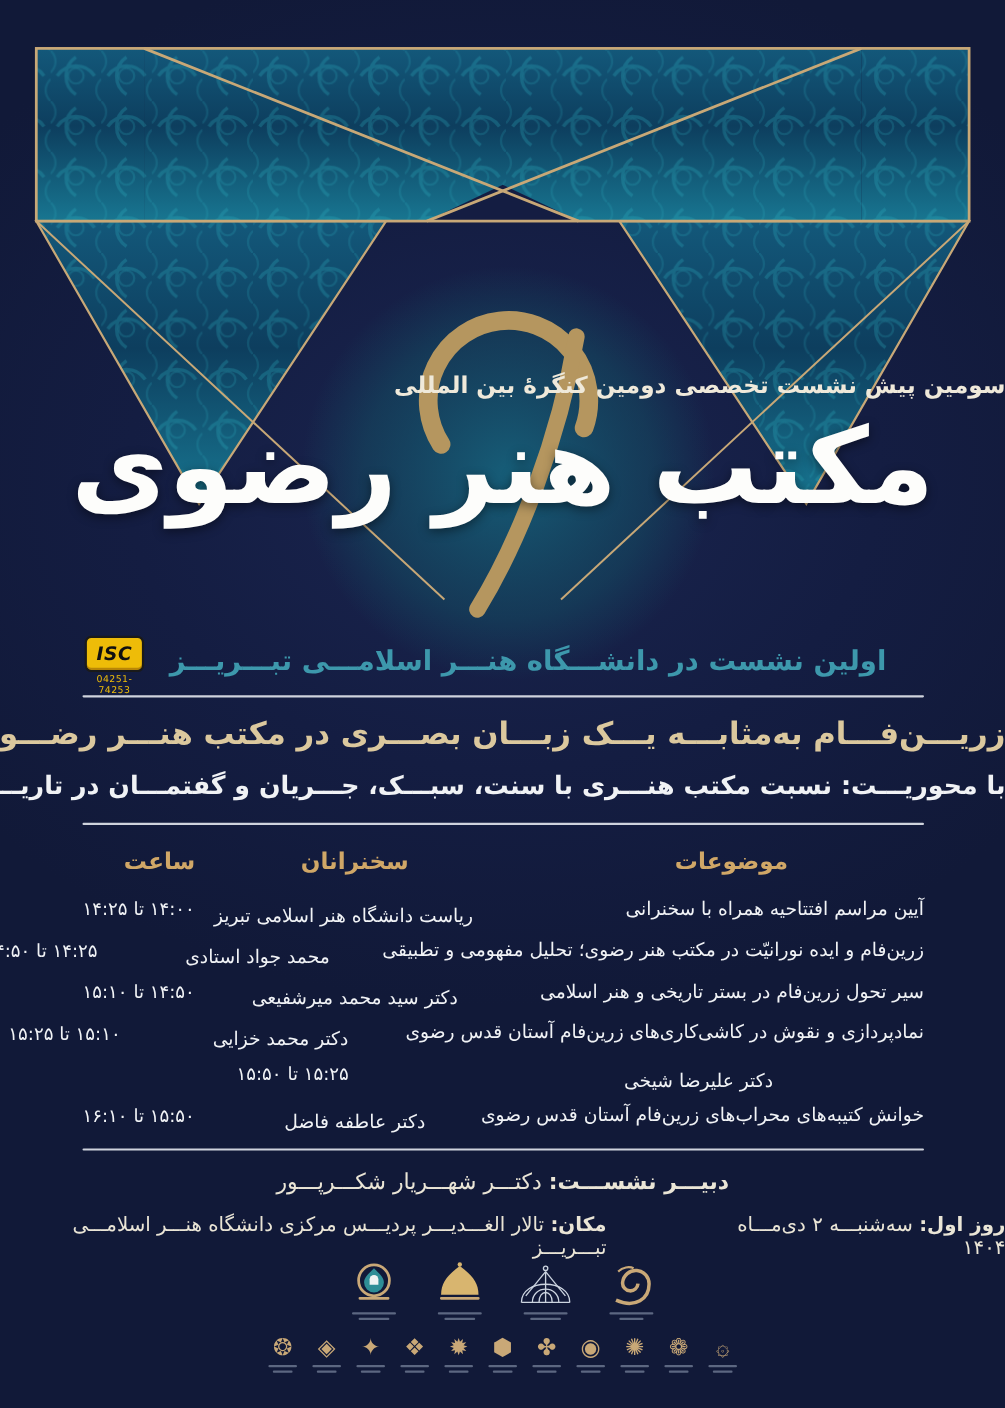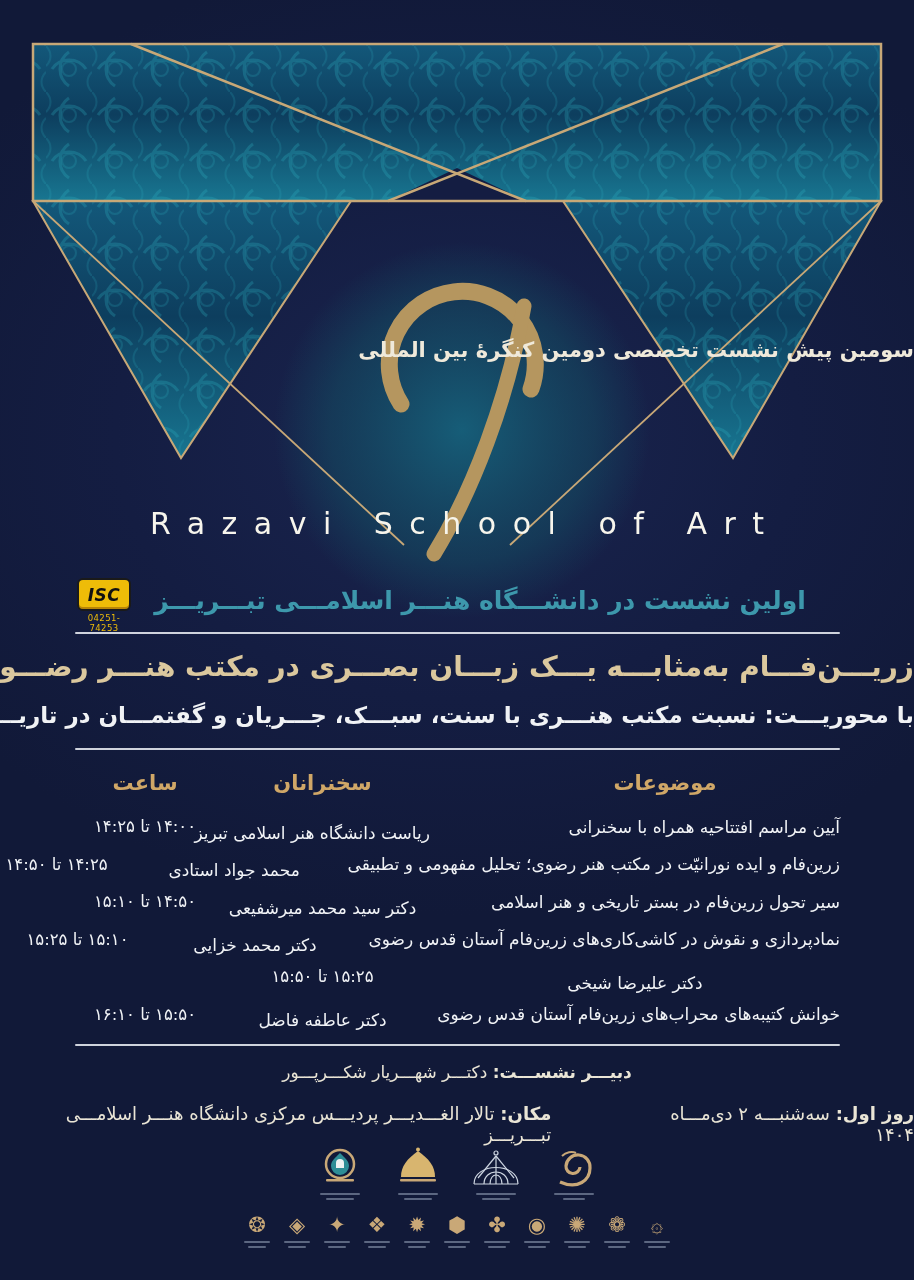--- a/index.html
+++ b/index.html
@@ -38,24 +38,24 @@
     color:#f0f2f5;font-size:23px;font-weight:600;white-space:nowrap;}
   
   .schedule{left:75px;top:766px;width:765px;direction:rtl;}
   .shead,.srow{display:grid;grid-template-columns:1fr 215px 140px;align-items:center;}
   .shead{color:#d0a767;font-weight:bold;font-size:21px;height:34px;margin-bottom:8px;}
   .h-topics{text-align:center;padding-left:60px;}
   .h-speakers,.h-time{text-align:center;}
   .srow{height:37.5px;color:#f1f3f6;font-size:17px;}
   .topic{text-align:right;padding-left:6px;white-space:nowrap;}
   .speaker{text-align:center;white-space:nowrap;margin-top:12px;}
-  .time{text-align:center;direction:rtl;white-space:nowrap;font-size:16.5px;}
+  .time{text-align:left;direction:rtl;white-space:nowrap;font-size:16.5px;}
   
   .chair-line{left:0;top:1062px;width:100%;text-align:center;direction:rtl;
-    color:#eae5d6;font-size:17px;}
+    color:#eae5d6;font-size:20px;}
   .chair-line b{font-weight:bold;}
   .dayvenue{left:0;top:1103px;width:100%;display:flex;direction:rtl;
     justify-content:center;gap:78px;color:#eae5d6;font-size:18px;}
   .dayvenue b{font-weight:bold;}
   
   .logos-primary{left:0;top:1146px;width:100%;display:flex;justify-content:center;
     align-items:flex-end;gap:22px;}
   .logo-lg{width:56px;text-align:center;}
   .logo-lg svg{display:block;margin:0 auto;}
   .cap{height:2px;background:#a7b6c9;opacity:.5;border-radius:1px;margin:3px auto 0;}
@@ -122,21 +122,21 @@
       <line x1="881" y1="201" x2="510" y2="545" stroke-width="1.8"></line>
     </g>
 
     <g stroke="#b5965f" fill="none" stroke-linecap="round">
       <path d="M 401 404 A 73 73 0 1 1 531 389" stroke-width="17"></path>
       <path d="M 524 306 C 508 400 472 492 434 554" stroke-width="15"></path>
     </g>
   </svg>
 
   <div class="abs pre-title">سومین پیش نشست تخصصی دومین کنگرهٔ بین المللی</div>
-  <div class="abs latin-title">Razavi School of Art</div>
+  <div class="abs calligraphy" aria-label="۲">مکتب هنر رضوی</div>
 
   <div class="abs isc">
     <div class="isc-box">ISC</div>
     <div class="isc-code">04251-74253</div>
   </div>
 
   <div class="abs session-line">اولین نشست در دانشـــگاه هنـــر اسلامـــی تبـــریـــز</div>
 
   <div class="abs rule rule1"></div>
 

